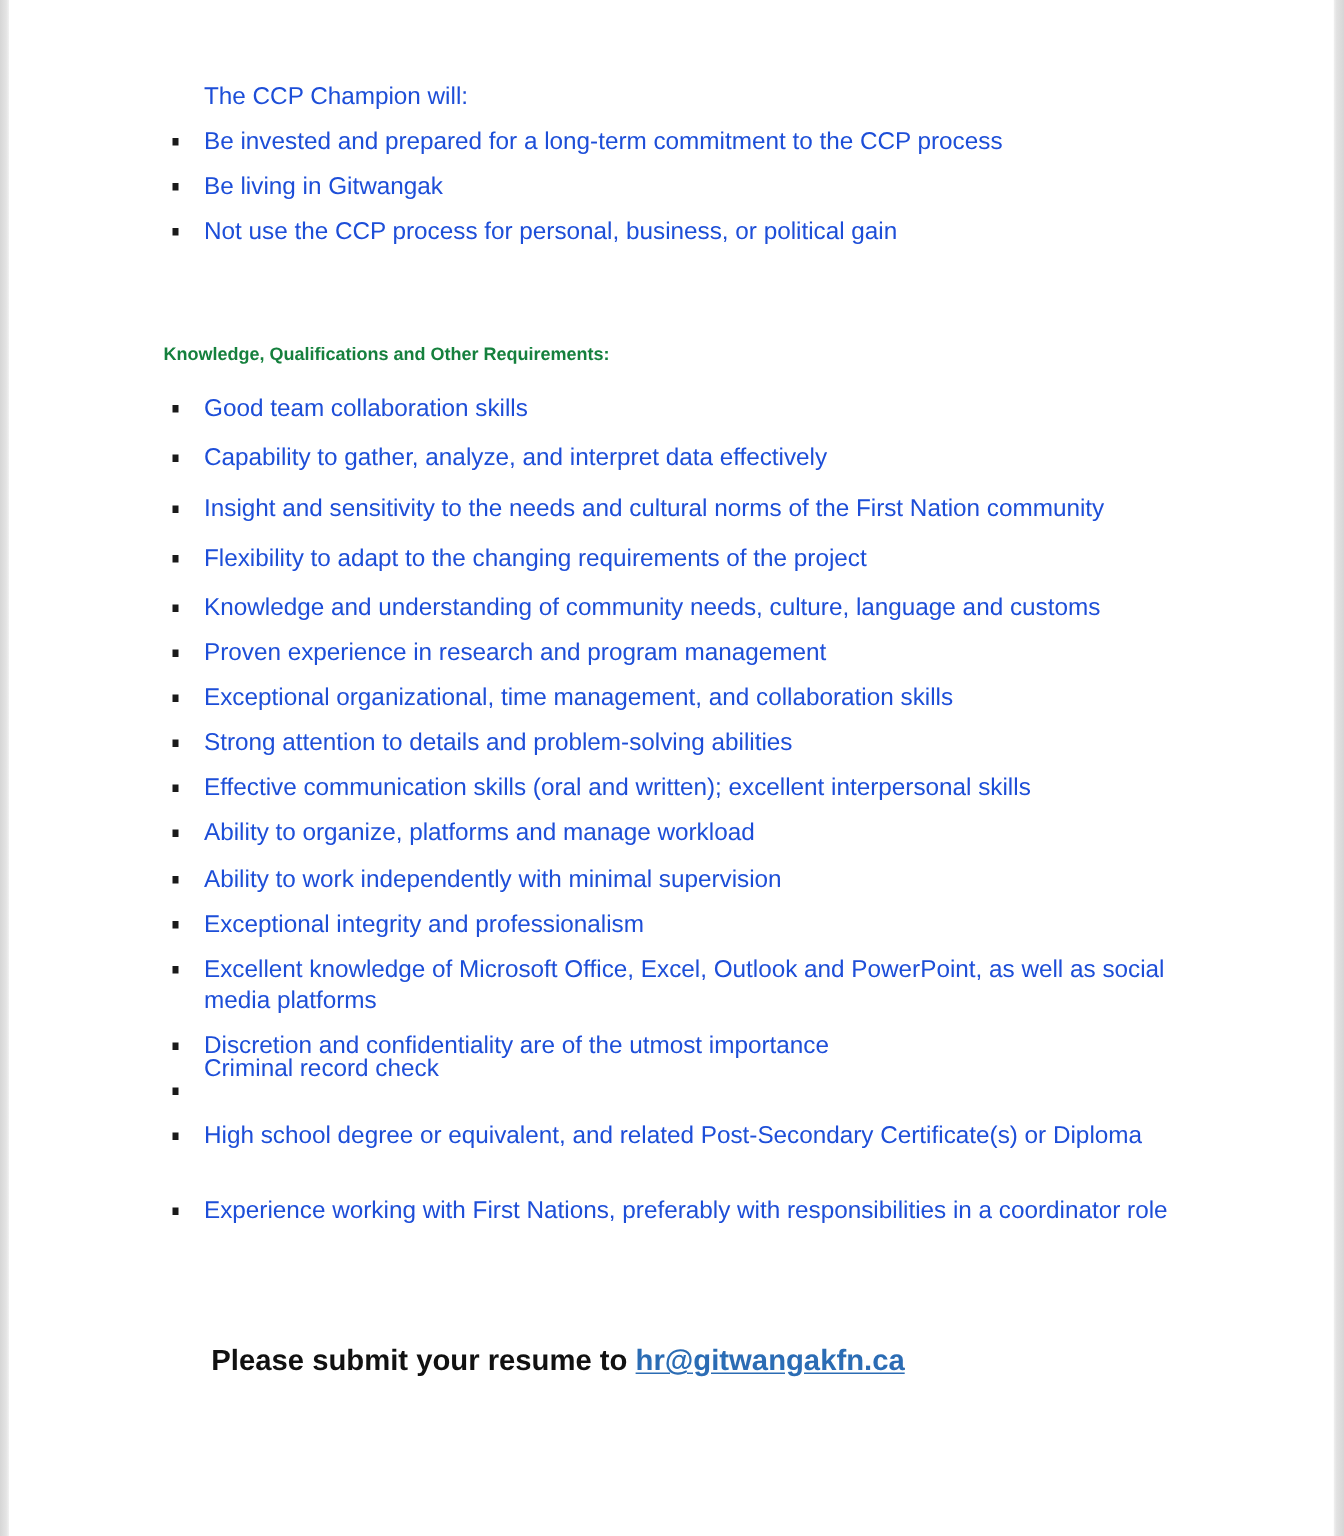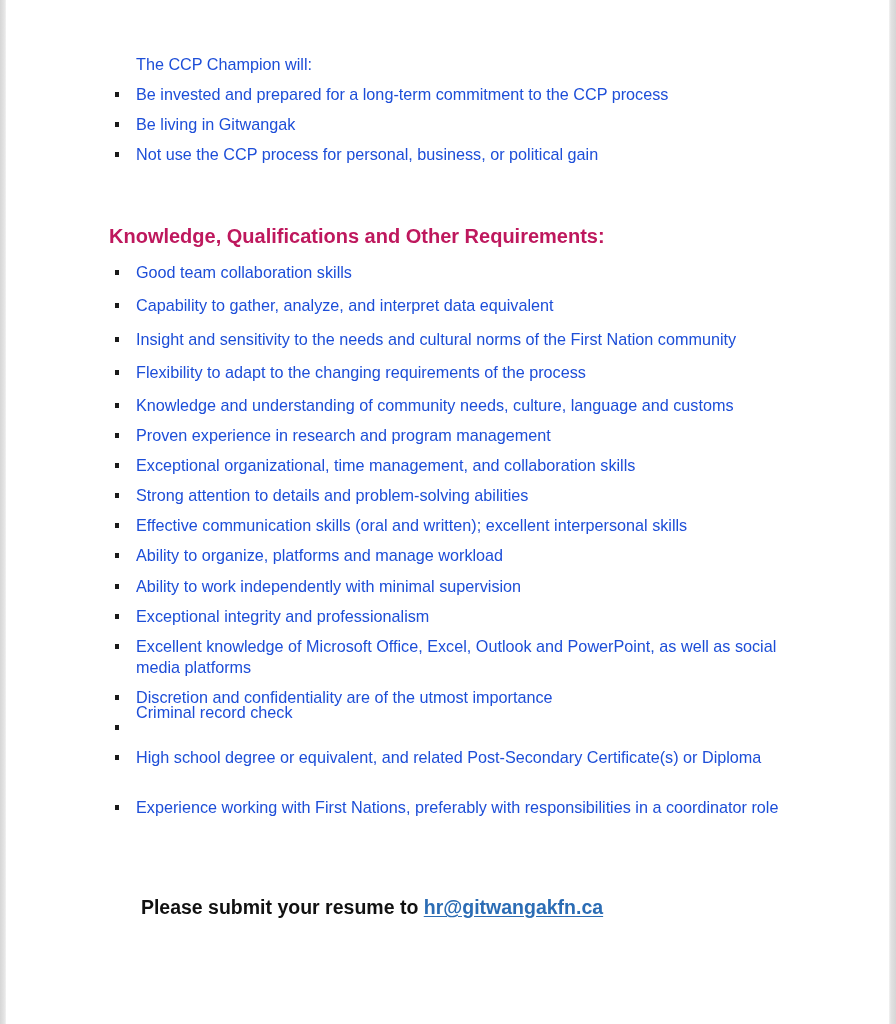--- a/index.html
+++ b/index.html
@@ -43,24 +43,24 @@
       position: absolute;
       left: 115px;
       width: 4px;
       height: 5px;
       background: #1a1a1a;
     }
     .heading {
       position: absolute;
       left: 109px;
       top: 226px;
-      font-size: 20px;
+      font-size: 12px;
       font-weight: bold;
       line-height: 21px;
-      color: #be185d;
+      color: #15803d;
       white-space: nowrap;
     }
     .footer-cta {
       position: absolute;
       left: 0;
       width: 744px;
       top: 895px;
       text-align: center;
       font-size: 19.5px;
       font-weight: bold;
@@ -100,29 +100,29 @@
 
 <div class="heading">Knowledge, Qualifications and Other Requirements:</div>
 
 <div>
   <div>
     <span class="bullet" style="top:270px"></span>
     <div class="line" style="top:262px">Good team collaboration skills</div>
   </div>
   <div>
     <span class="bullet" style="top:303px"></span>
-    <div class="line" style="top:295px">Capability to gather, analyze, and interpret data equivalent</div>
+    <div class="line" style="top:295px">Capability to gather, analyze, and interpret data effectively</div>
   </div>
   <div>
     <span class="bullet" style="top:337px"></span>
     <div class="line" style="top:329px">Insight and sensitivity to the needs and cultural norms of the First Nation community</div>
   </div>
   <div>
     <span class="bullet" style="top:370px"></span>
-    <div class="line" style="top:362px">Flexibility to adapt to the changing requirements of the process</div>
+    <div class="line" style="top:362px">Flexibility to adapt to the changing requirements of the project</div>
   </div>
   <div>
     <span class="bullet" style="top:403px"></span>
     <div class="line" style="top:395px">Knowledge and understanding of community needs, culture, language and customs</div>
   </div>
   <div>
     <span class="bullet" style="top:433px"></span>
     <div class="line" style="top:425px">Proven experience in research and program management</div>
   </div>
   <div>

